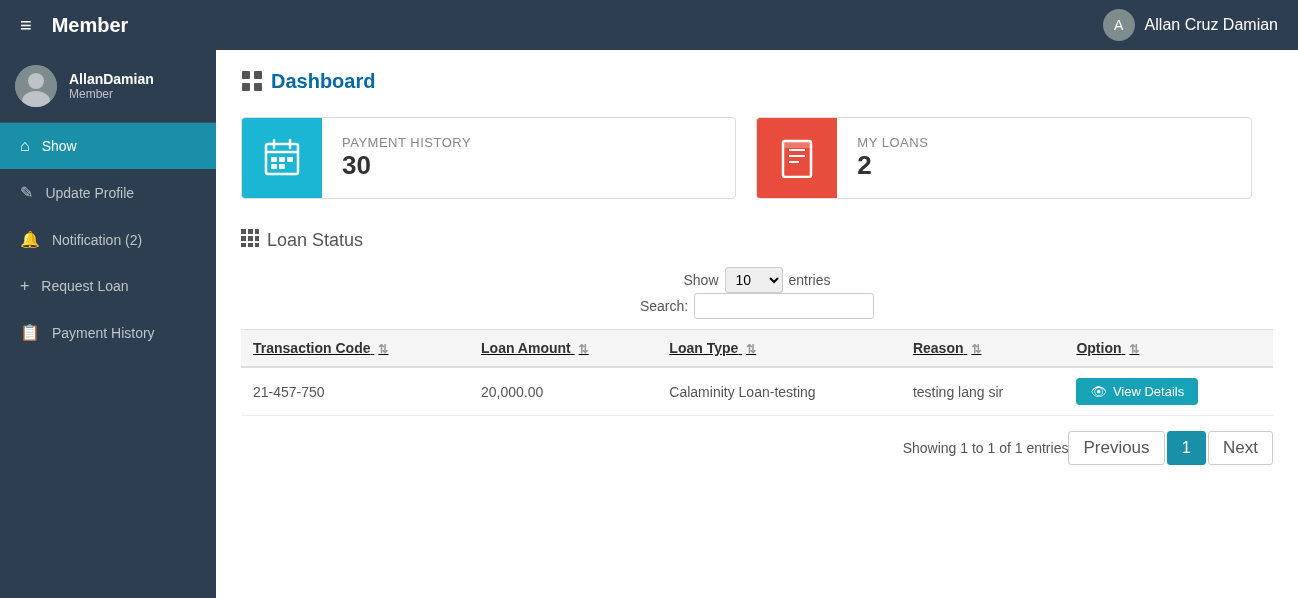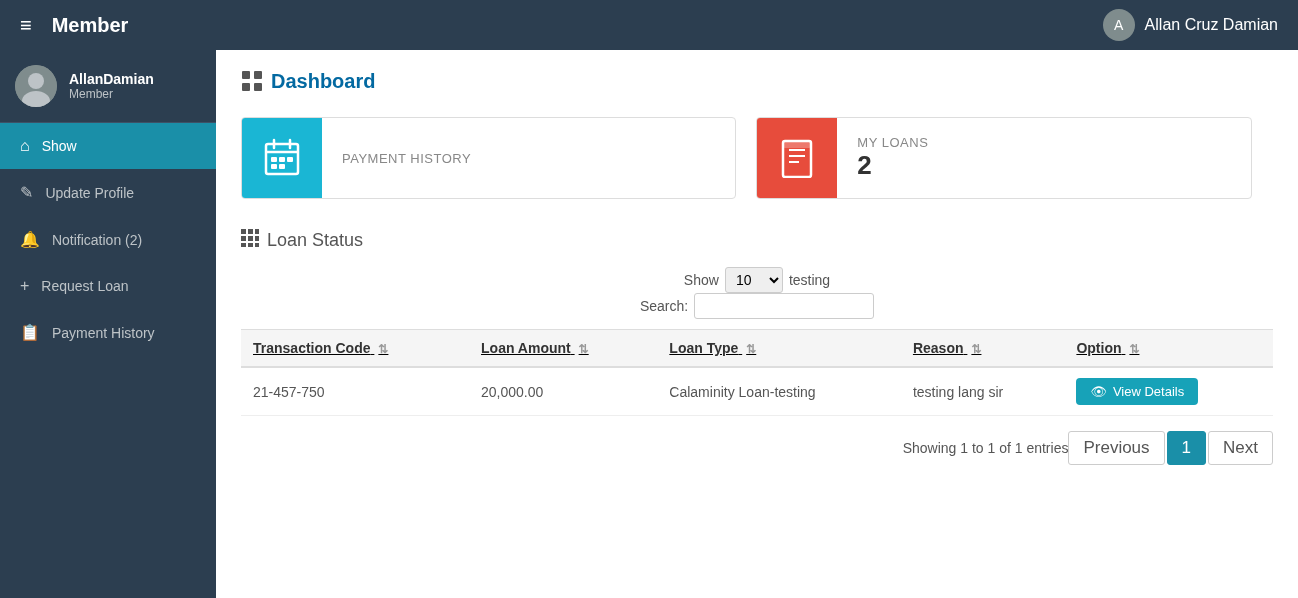--- a/index.html
+++ b/index.html
@@ -381,20 +381,21 @@
             <line x1="28" y1="2" x2="28" y2="10" stroke="white" stroke-width="2.5" stroke-linecap="round"></line>
             <rect x="9" y="19" width="6" height="5" rx="1" fill="white"></rect>
             <rect x="17" y="19" width="6" height="5" rx="1" fill="white"></rect>
             <rect x="25" y="19" width="6" height="5" rx="1" fill="white"></rect>
             <rect x="9" y="26" width="6" height="5" rx="1" fill="white"></rect>
             <rect x="17" y="26" width="6" height="5" rx="1" fill="white"></rect>
           </svg>
         </div>
         <div class="stat-card-body">
           <div class="stat-card-label">PAYMENT HISTORY</div>
+          <div class="stat-card-value">30</div>
         </div>
       </div>
 
       <div class="stat-card">
         <div class="stat-card-icon red">
           <svg width="40" height="40" viewBox="0 0 40 40" fill="white" xmlns="http://www.w3.org/2000/svg">
             <rect x="6" y="3" width="28" height="36" rx="2" fill="none" stroke="white" stroke-width="2.5"></rect>
             <line x1="12" y1="12" x2="28" y2="12" stroke="white" stroke-width="2"></line>
             <line x1="12" y1="18" x2="28" y2="18" stroke="white" stroke-width="2"></line>
             <line x1="12" y1="24" x2="22" y2="24" stroke="white" stroke-width="2"></line>
@@ -427,21 +428,21 @@
 
     <div class="table-controls">
       <div class="show-entries">
         <span>Show</span>
         <select>
           <option>10</option>
           <option>25</option>
           <option>50</option>
           <option>100</option>
         </select>
-        <span>testing</span>
+        <span>entries</span>
       </div>
       <div class="search-box">
         <label>Search:</label>
         <input type="text" value="" style="">
       </div>
     </div>
 
     <table class="data-table">
       <thead>
         <tr>

